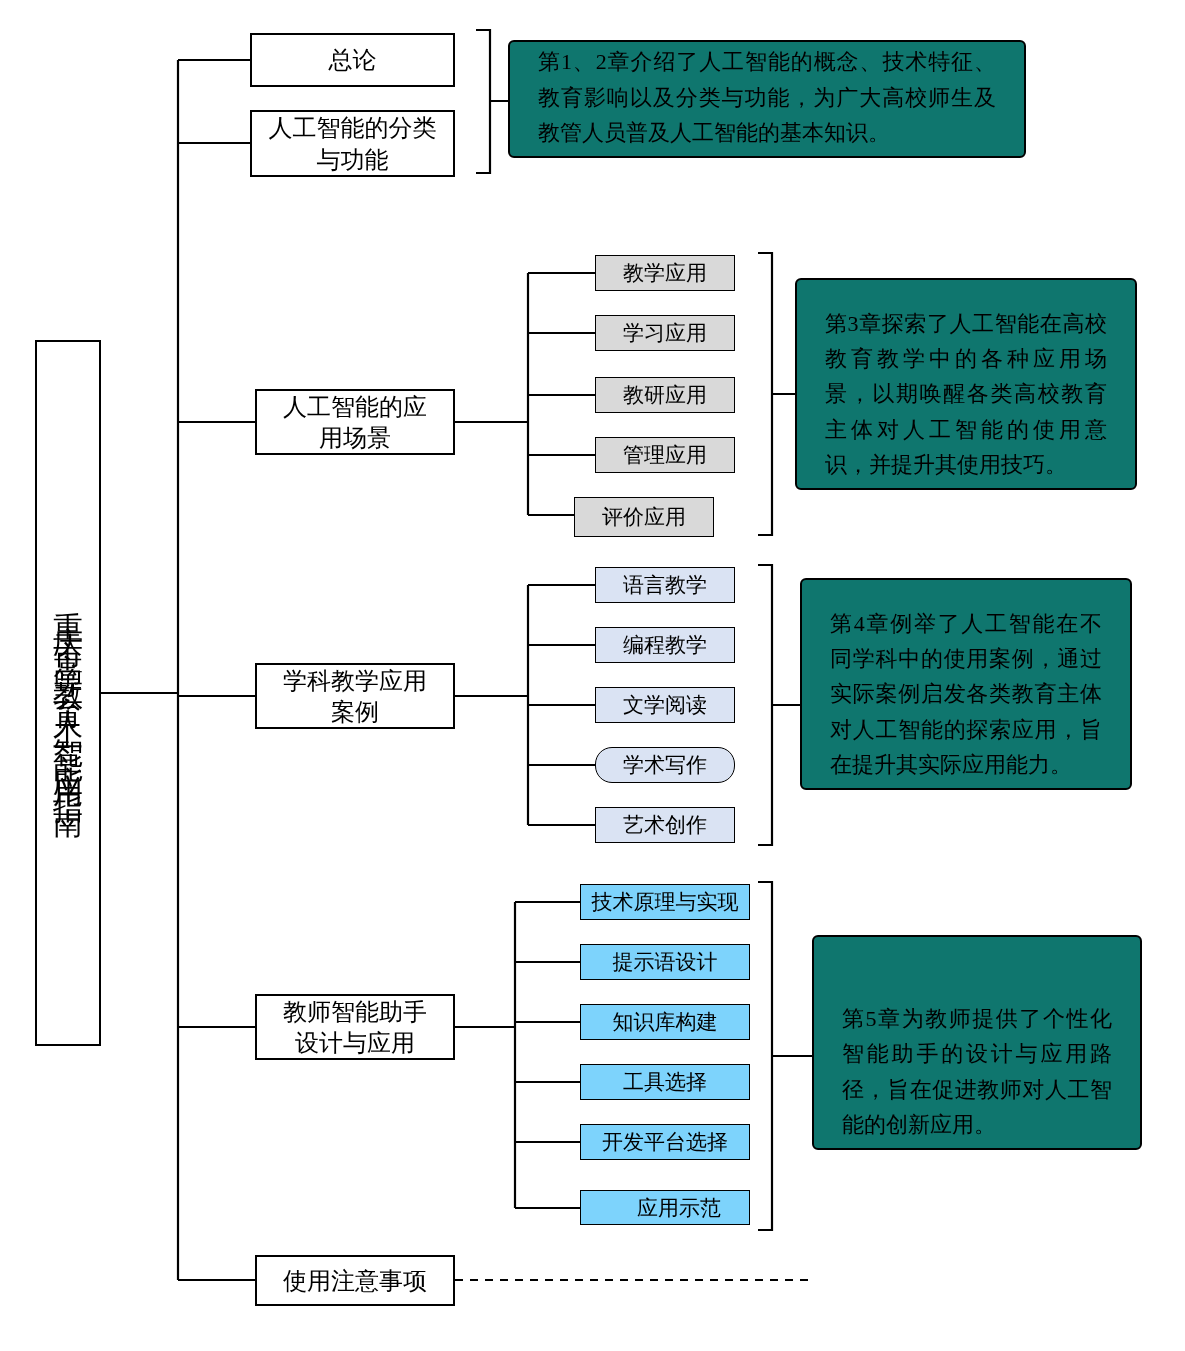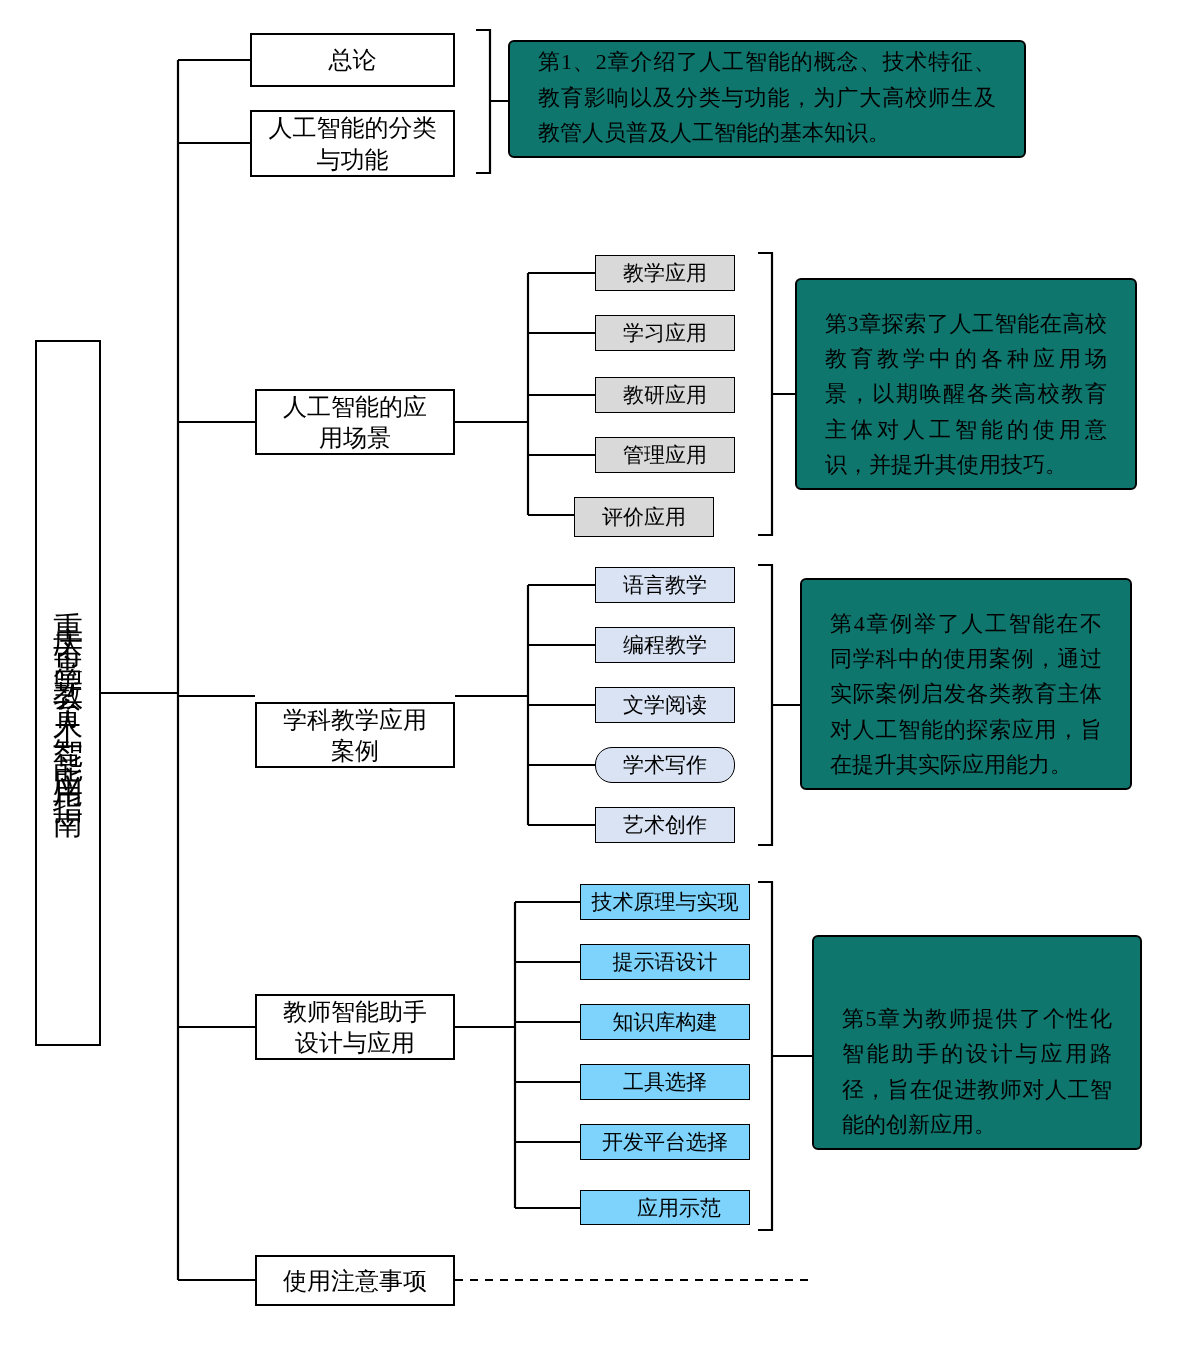--- a/index.html
+++ b/index.html
@@ -91,21 +91,21 @@
   </div>
 
   <div class="node branch" style="left:250px; top:110px; width:205px; height:67px;">
     <span>人工智能的分类与功能</span>
   </div>
 
   <div class="node branch" style="left:255px; top:389px; width:200px; height:66px;">
     <span>人工智能的应用场景</span>
   </div>
 
-  <div class="node branch" style="left:255px; top:663px; width:200px; height:66px;margin-top:39px;">
+  <div class="node branch" style="left:255px; top:663px; width:200px; height:66px;">
     <span>学科教学应用案例</span>
   </div>
 
   <div class="node branch" style="left:255px; top:994px; width:200px; height:66px;">
     <span>教师智能助手设计与应用</span>
   </div>
 
   <div class="node branch" style="left:255px; top:1255px; width:200px; height:51px;justify-content:center;">
     <span>使用注意事项</span>
   </div>

